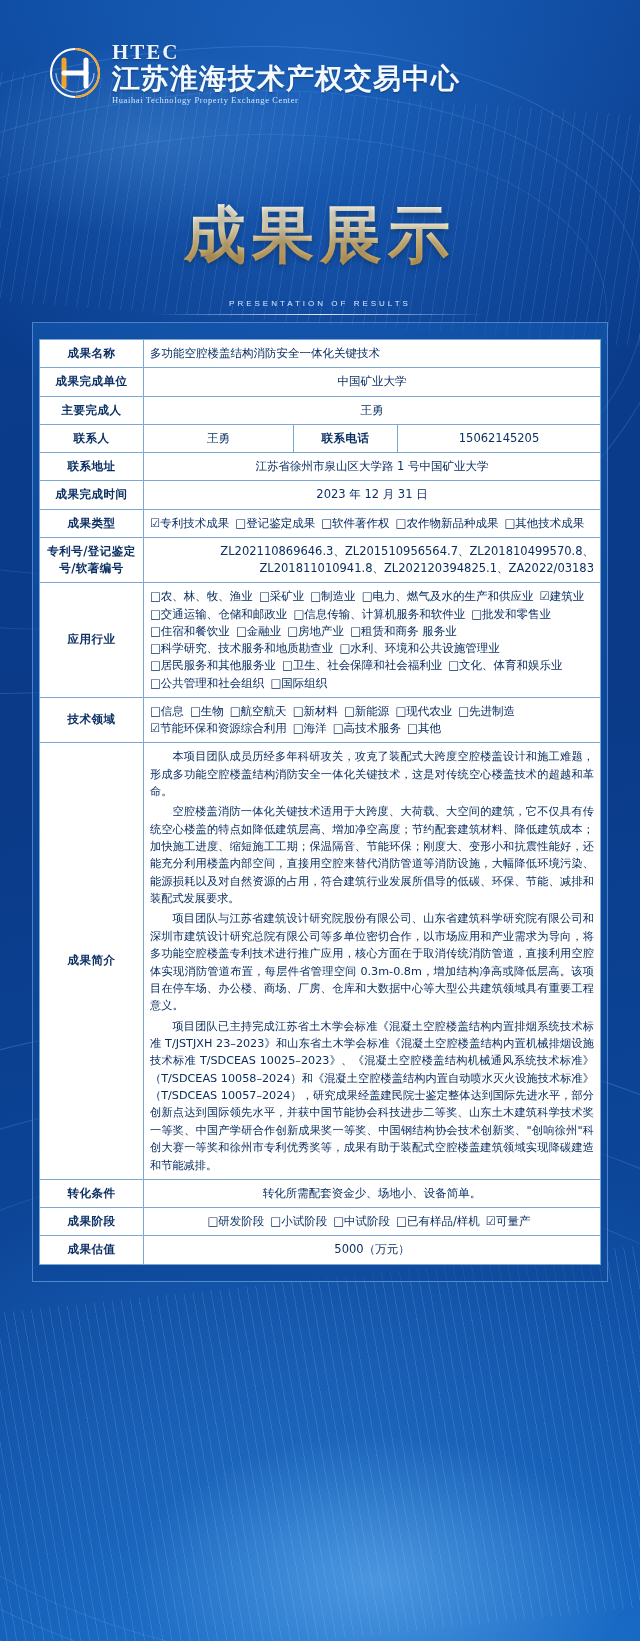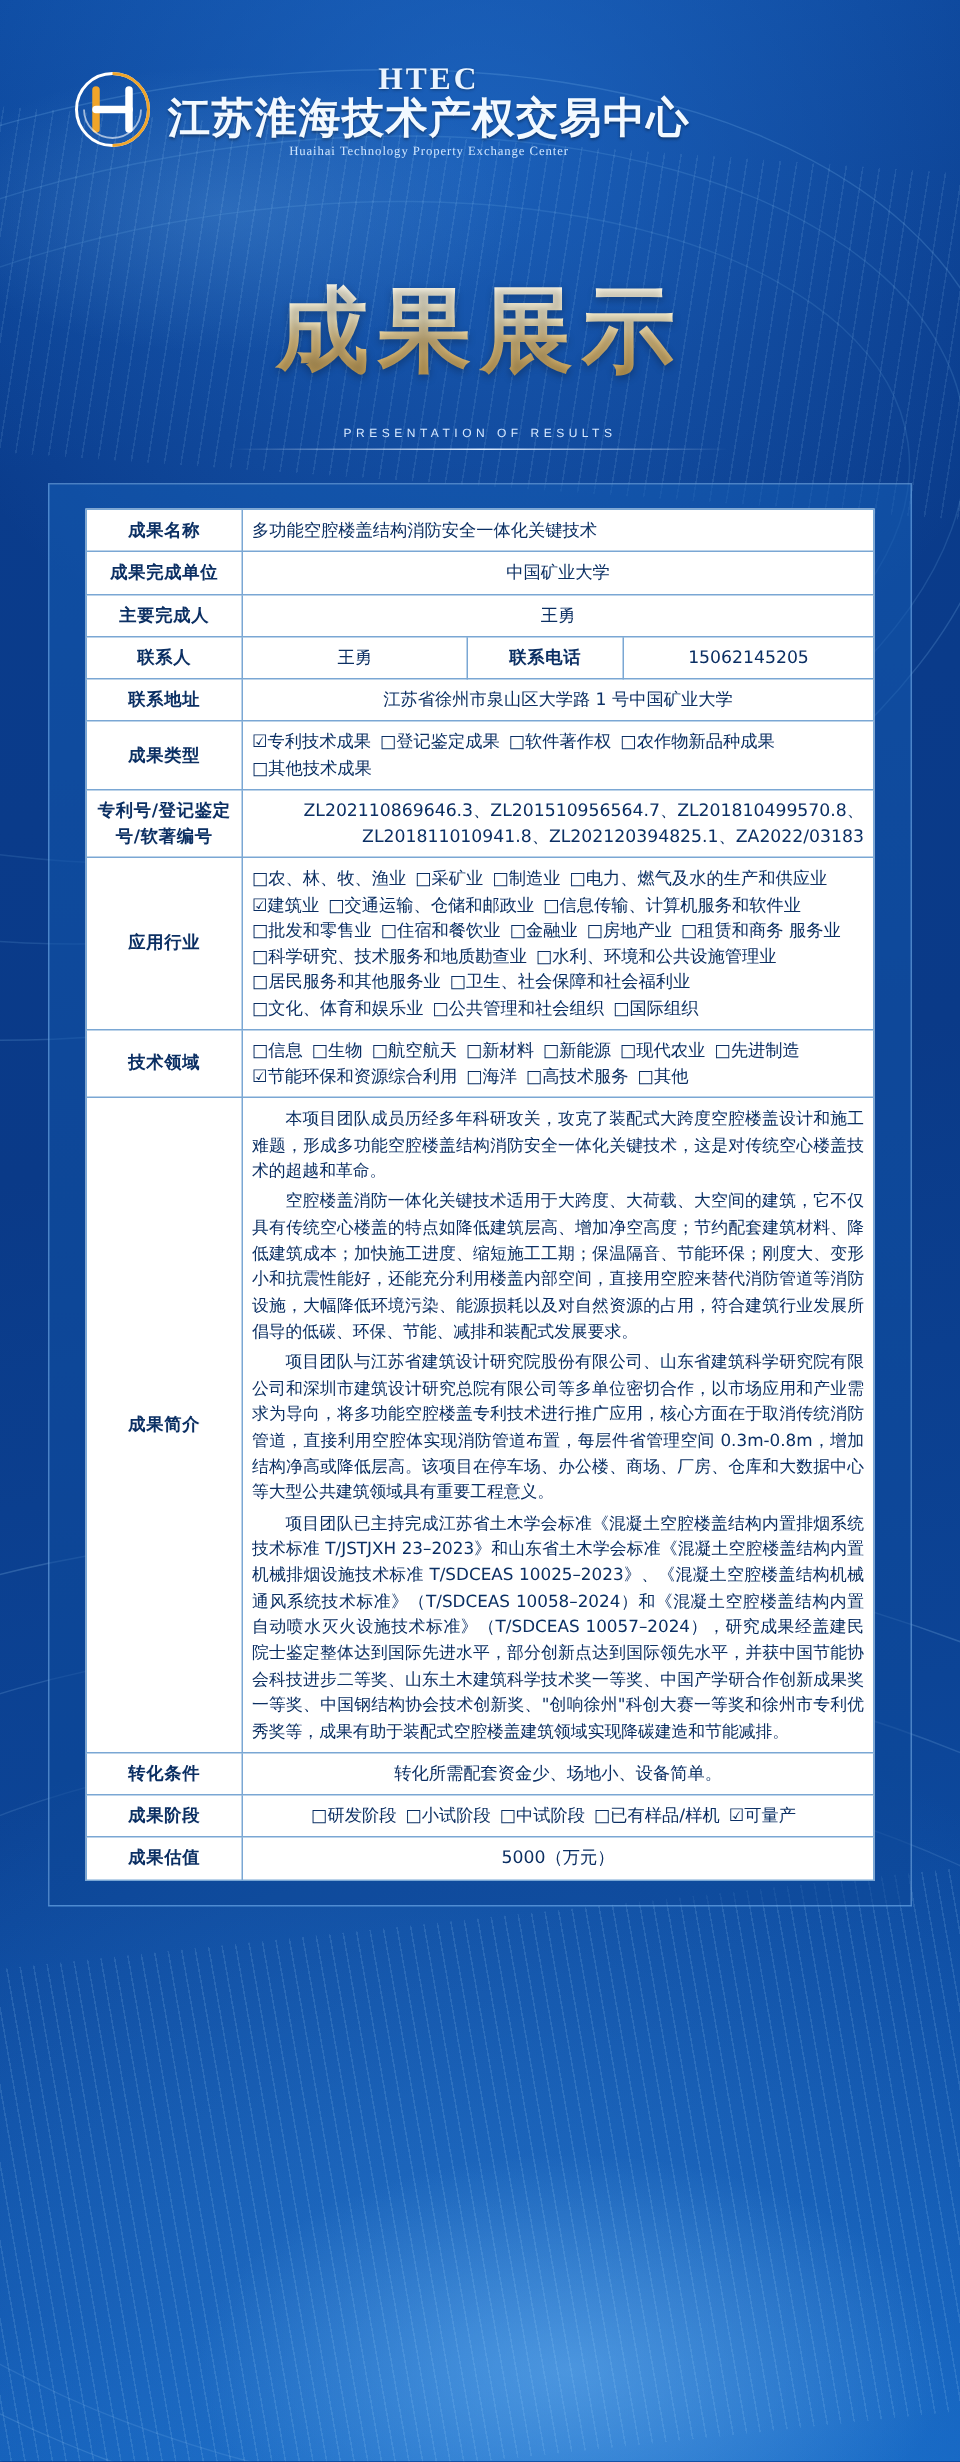--- a/index.html
+++ b/index.html
@@ -63,41 +63,41 @@
   
   .logo-row {
     position: absolute;
     left: 48px; top: 42px;
     display: flex; align-items: center; gap: 10px;
   }
   .logo-mark {
     width: 54px; height: 54px; flex: 0 0 54px;
     position: relative;
   }
-  .logo-text { line-height: 1; text-align: center; }
+  .logo-text { line-height: 1; }
   .logo-htec {
     font-family: "Liberation Serif", serif;
     font-size: 21px; font-weight: bold; letter-spacing: 2px;
     color: #eaf4ff;
     text-shadow: 0 1px 2px rgba(0,0,0,.35);
   }
   .logo-cn {
     font-size: 28px; font-weight: bold; letter-spacing: 1px;
     color: #f2f9ff; margin-top: 2px;
     text-shadow: 0 1px 2px rgba(0,0,0,.35);
   }
   .logo-en {
     font-family: "Liberation Serif", serif;
     font-size: 8.5px; letter-spacing: .6px; color: #cfe6ff; margin-top: 3px;
   }
 
   
   .title-wrap {
     position: absolute;
-    left: 0; right: 0; top: 186px;
+    left: 0; right: 0; top: 201px;
     text-align: center;
   }
   .title-main {
     font-family: "DejaVu Sans", sans-serif;
     font-size: 62px;
     font-weight: bold;
     letter-spacing: 6px;
     background: linear-gradient(180deg, #fffdf2 0%, #fdf3d0 38%, #e7c887 62%, #c9a154 100%);
     -webkit-background-clip: text;
     background-clip: text;
@@ -118,21 +118,21 @@
     background: linear-gradient(90deg, rgba(215,233,255,0), #dcebff, rgba(215,233,255,0));
   }
 
   
   .card {
     position: absolute;
     left: 32px; top: 322px;
     width: 576px;
     background: linear-gradient(180deg, rgba(20,92,180,0.55), rgba(12,70,150,0.55));
     border: 1px solid rgba(150,205,255,0.45);
-    padding: 16px 24px;
+    padding: 16px 6px;
   }
   table.sheet {
     width: 100%;
     border-collapse: collapse;
     background: #ffffff;
     table-layout: fixed;
   }
   table.sheet td {
     border: 1px solid #7aa7d4;
     font-size: 11.5px;
@@ -228,20 +228,24 @@
           <td class="lbl">联系人</td>
           <td class="ctr">王勇</td>
           <td class="lbl">联系电话</td>
           <td class="ctr">15062145205</td>
         </tr>
         <tr>
           <td class="lbl">联系地址</td>
           <td colspan="3" class="ctr">江苏省徐州市泉山区大学路 1 号中国矿业大学</td>
         </tr>
         <tr>
+          <td class="lbl">成果完成时间</td>
+          <td colspan="3" class="ctr">2023 年 12 月 31 日</td>
+        </tr>
+        <tr>
           <td class="lbl">成果类型</td>
           <td colspan="3" class="multi"><span class="opt cb">☑专利技术成果</span><span class="opt cb">□登记鉴定成果</span><span class="opt cb">□软件著作权</span><span class="opt cb">□农作物新品种成果</span><span class="opt cb">□其他技术成果</span></td>
         </tr>
         <tr>
           <td class="lbl">专利号/登记鉴定号/软著编号</td>
           <td colspan="3" class="patent">ZL202110869646.3、ZL201510956564.7、ZL201810499570.8、ZL201811010941.8、ZL202120394825.1、ZA2022/03183</td>
         </tr>
         <tr>
           <td class="lbl">应用行业</td>
           <td colspan="3" class="multi"><span class="opt cb">□农、林、牧、渔业</span><span class="opt cb">□采矿业</span><span class="opt cb">□制造业</span><span class="opt cb">□电力、燃气及水的生产和供应业</span><span class="opt cb">☑建筑业</span><span class="opt cb">□交通运输、仓储和邮政业</span><span class="opt cb">□信息传输、计算机服务和软件业</span><span class="opt cb">□批发和零售业</span><span class="opt cb">□住宿和餐饮业</span><span class="opt cb">□金融业</span><span class="opt cb">□房地产业</span><span class="opt cb">□租赁和商务 服务业</span><span class="opt cb">□科学研究、技术服务和地质勘查业</span><span class="opt cb">□水利、环境和公共设施管理业</span><span class="opt cb">□居民服务和其他服务业</span><span class="opt cb">□卫生、社会保障和社会福利业</span><span class="opt cb">□文化、体育和娱乐业</span><span class="opt cb">□公共管理和社会组织</span><span class="opt cb">□国际组织</span></td>

